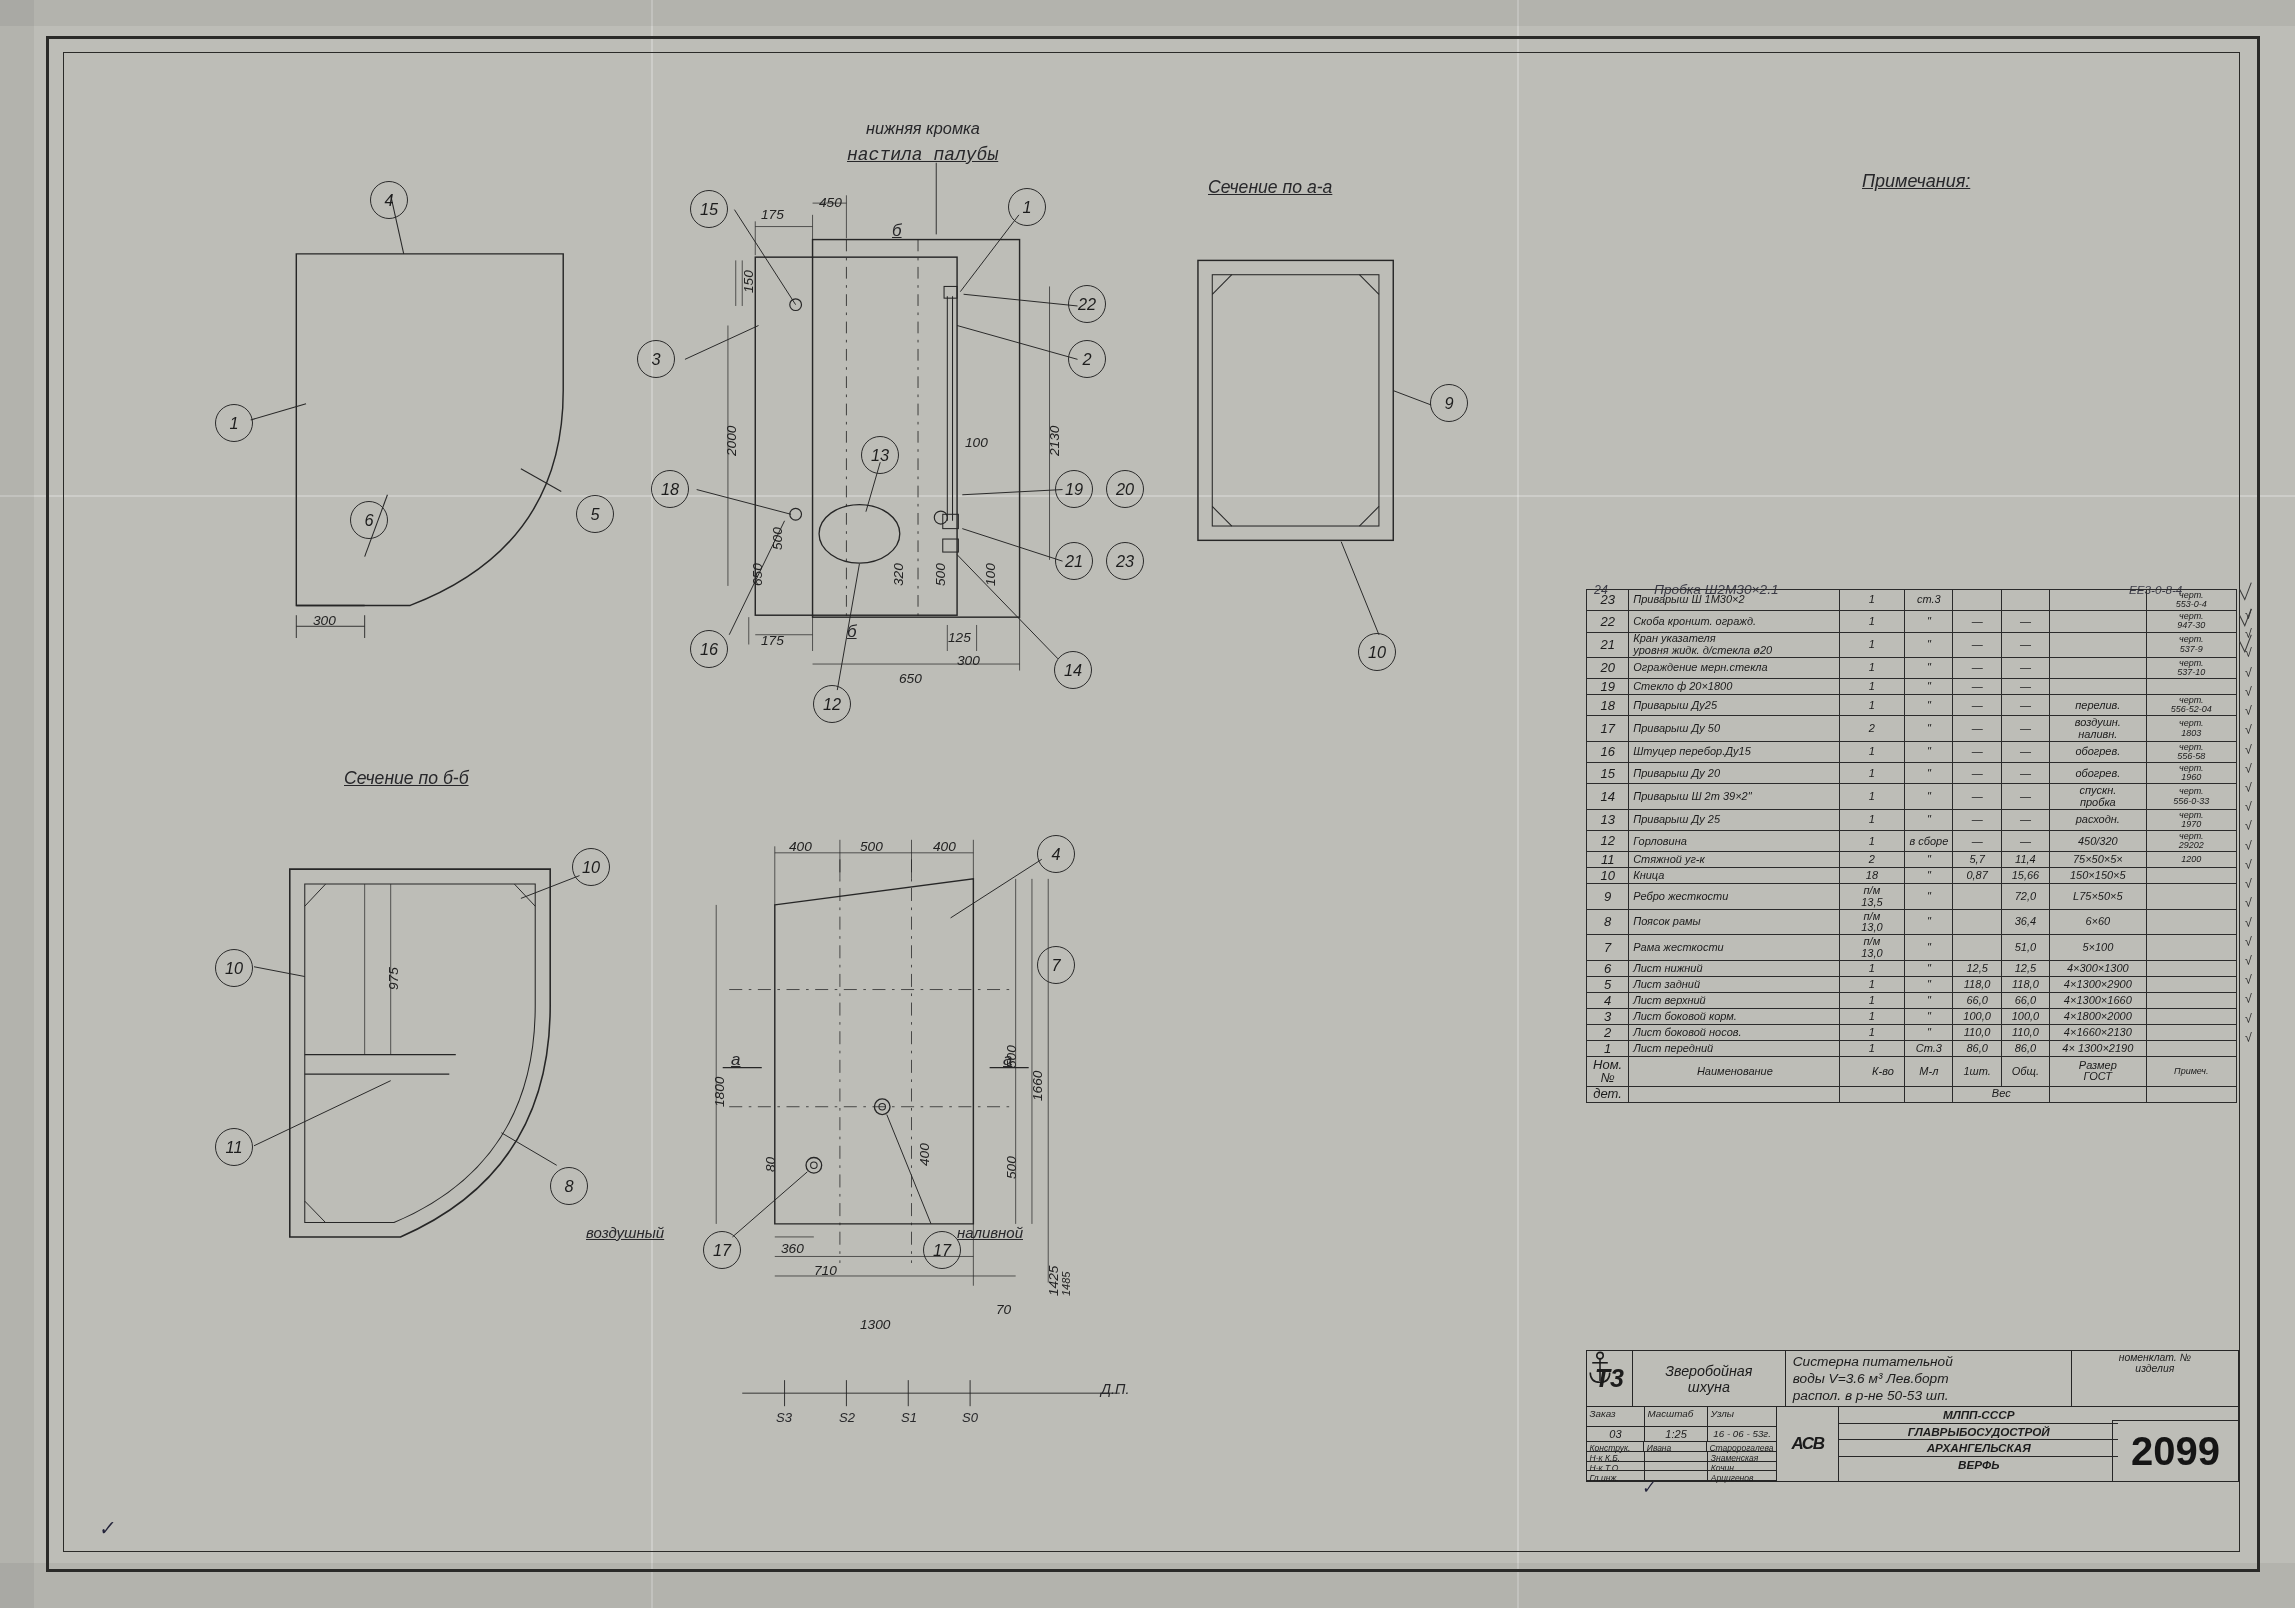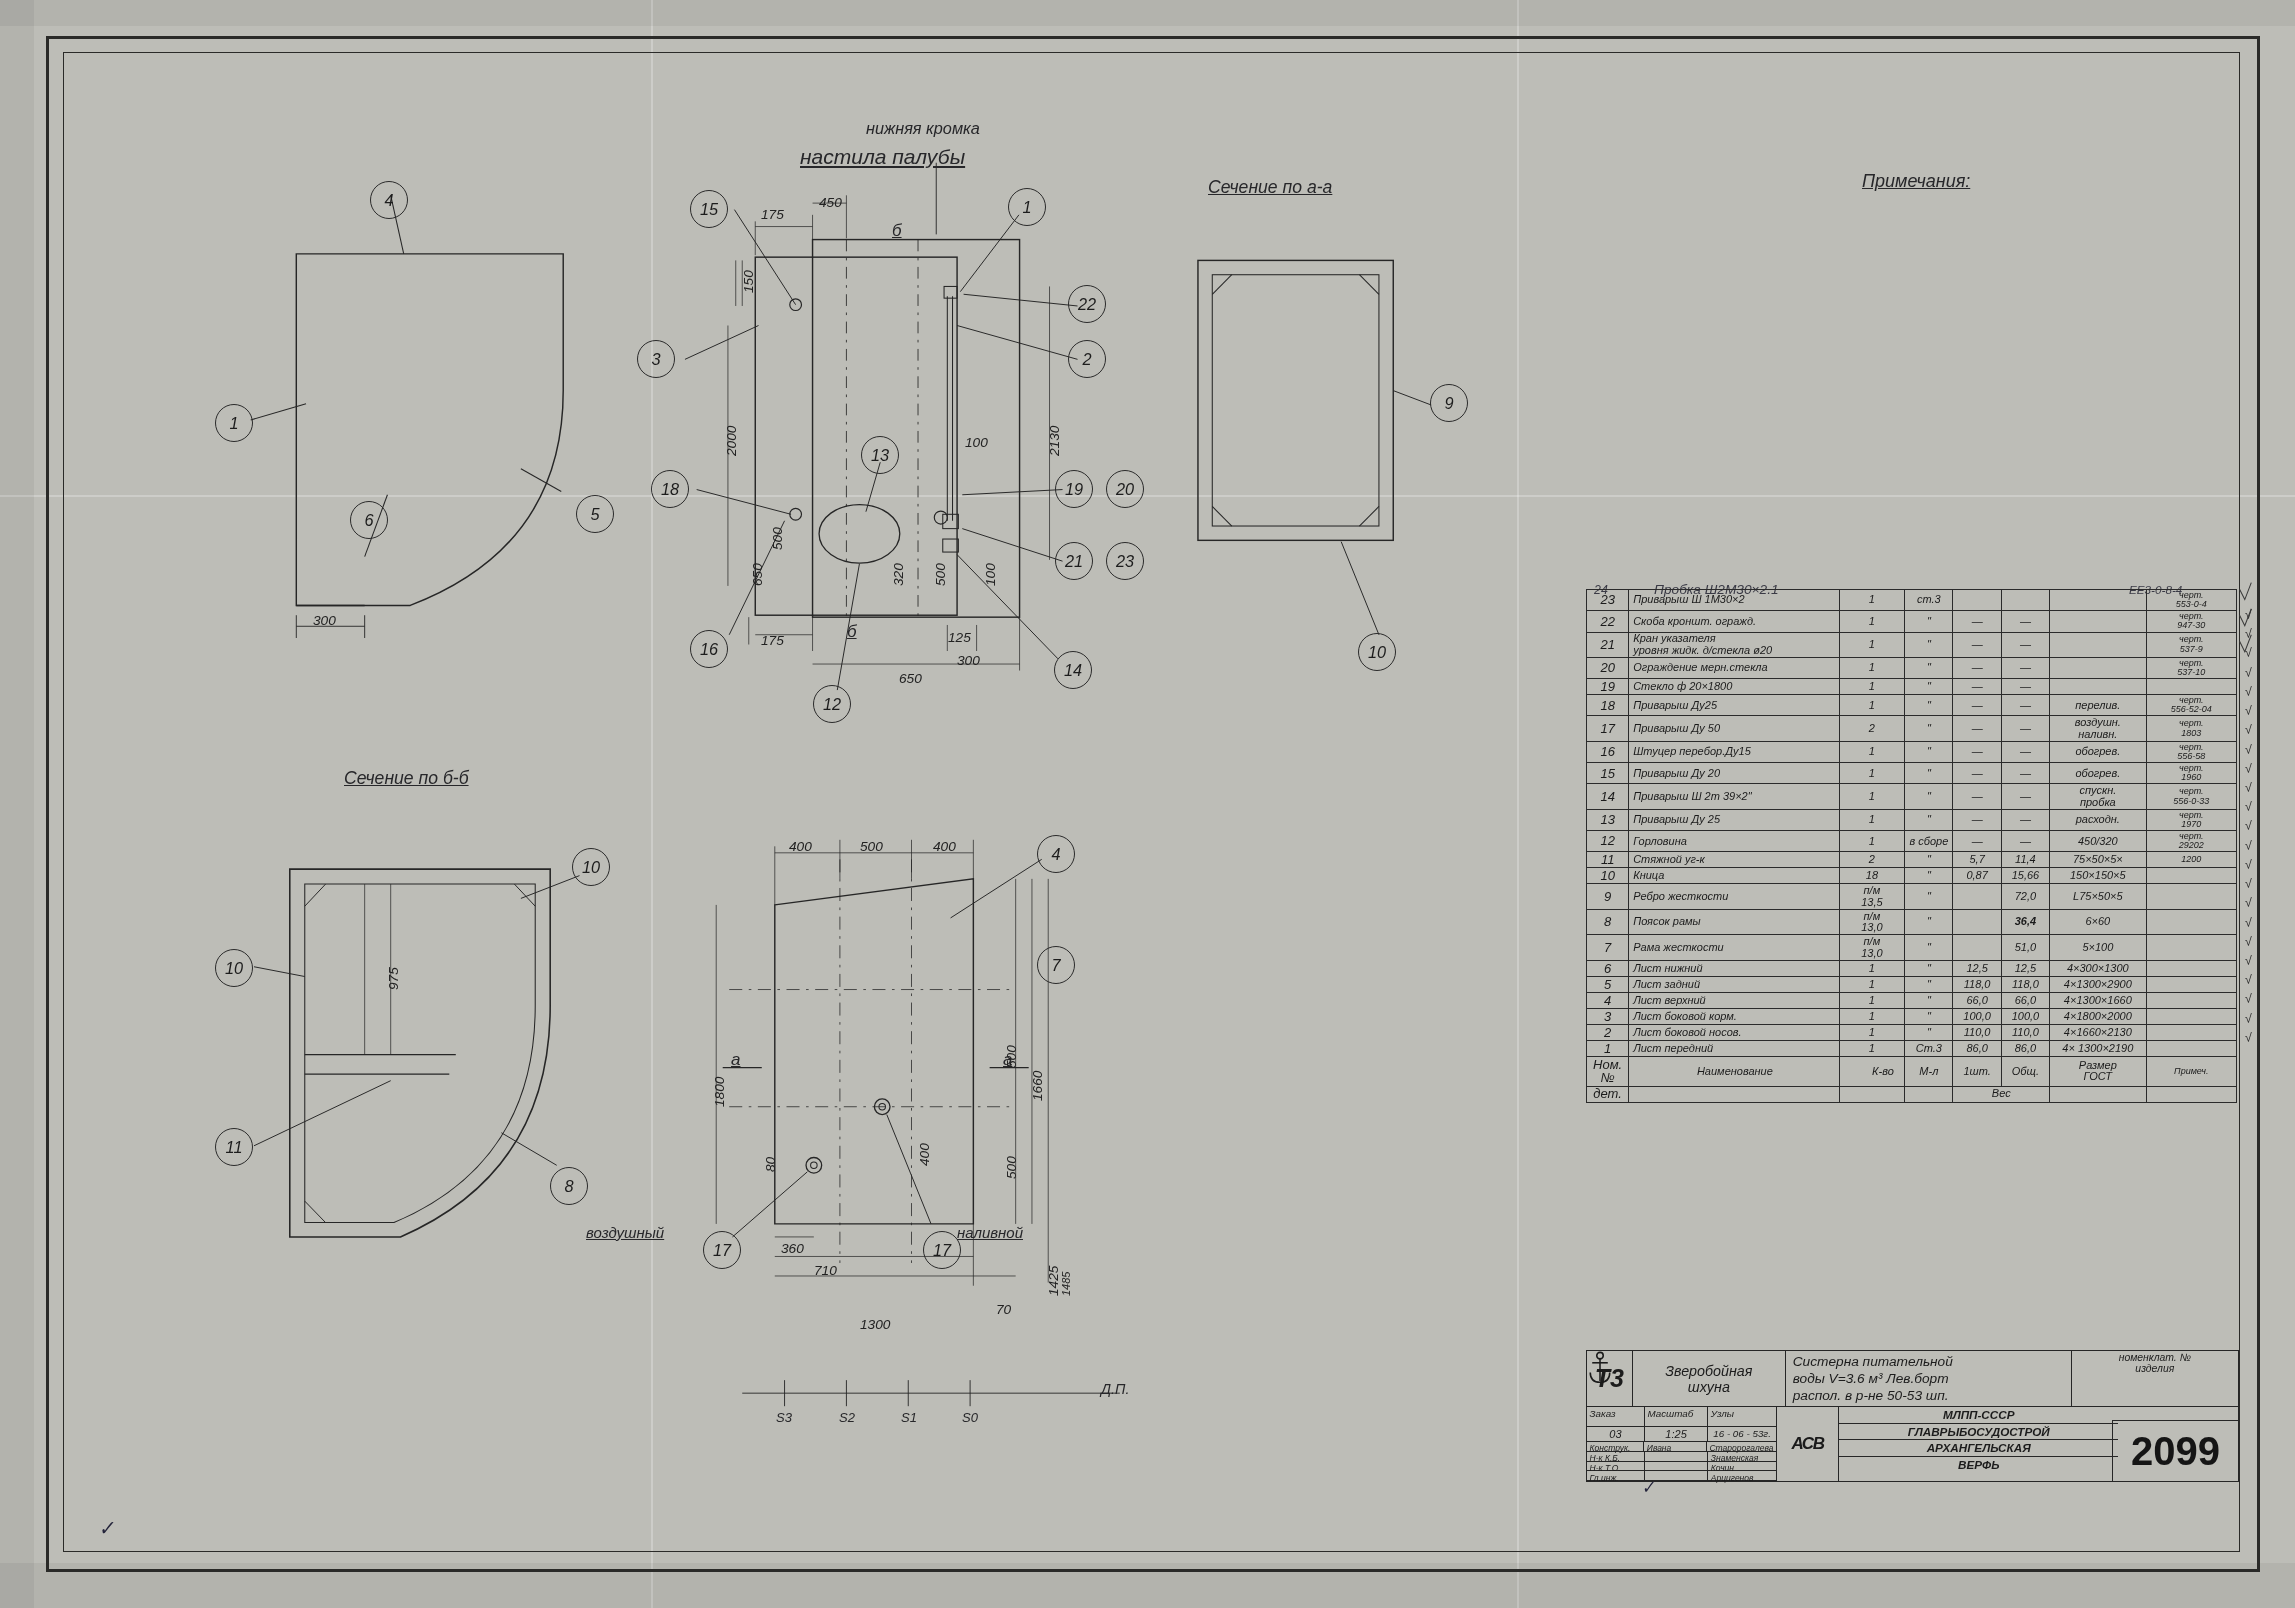--- a/index.html
+++ b/index.html
@@ -230,21 +230,21 @@
     </g>
 
     <g stroke="#3a3a3a" stroke-width="1.6" fill="none">
       <path d="M3440,905 l8,16 l10,-26"></path>
       <path d="M3440,945 l8,16 l10,-26"></path>
       <path d="M3440,985 l8,16 l10,-26"></path>
     </g>
   </svg>
 
   <div class="lbl ital" style="left:866px;top:119px;font-size:16.3px;">нижняя кромка</div>
-  <div class="lbl ital ul" style="left:800px;top:145px;font-size:21px;">настила палубы</div>
+  <div class="lbl ital ul" style="left:847px;top:145px;font-size:18px;font-family:Liberation Mono, monospace;">настила палубы</div>
 
   <div class="lbl ital ul" style="left:1208px;top:177px;font-size:17.6px;">Сечение по а-а</div>
   <div class="lbl ital ul" style="left:344px;top:768px;font-size:17.6px;">Сечение по б-б</div>
 
   <div class="lbl ital ul" style="left:586px;top:1224px;font-size:15px;">воздушный</div>
   <div class="lbl ital ul" style="left:957px;top:1224px;font-size:15px;">наливной</div>
   <div class="lbl ital" style="left:1101px;top:1381px;font-size:14.3px;">Д.П.</div>
 
   <div class="lbl ital ul" style="left:731px;top:1050px;font-size:17px;">а</div>
   <div class="lbl ital ul" style="left:1003px;top:1050px;font-size:17px;">а</div>
@@ -493,21 +493,21 @@
           <td class="size" style="white-space: pre-line;">L75×50×5</td>
           <td class="note" style="white-space: pre-line;"></td>
         </tr>
         <tr>
           <td class="num" style="white-space: pre-line;">8</td>
           <td class="name" style="white-space: pre-line;">Поясок рамы</td>
           <td class="qty" style="white-space: pre-line;">п/м
 13,0</td>
           <td class="mat" style="white-space: pre-line;">"</td>
           <td class="w1" style="white-space: pre-line;"></td>
-          <td class="w2" style="white-space: pre-line; font-weight: bold;">36,4</td>
+          <td class="w2" style="white-space: pre-line;">36,4</td>
           <td class="size" style="white-space: pre-line;">6×60</td>
           <td class="note" style="white-space: pre-line;"></td>
         </tr>
         <tr>
           <td class="num" style="white-space: pre-line;">7</td>
           <td class="name" style="white-space: pre-line;">Рама жесткости</td>
           <td class="qty" style="white-space: pre-line;">п/м
 13,0</td>
           <td class="mat" style="white-space: pre-line;">"</td>
           <td class="w1" style="white-space: pre-line;"></td>

